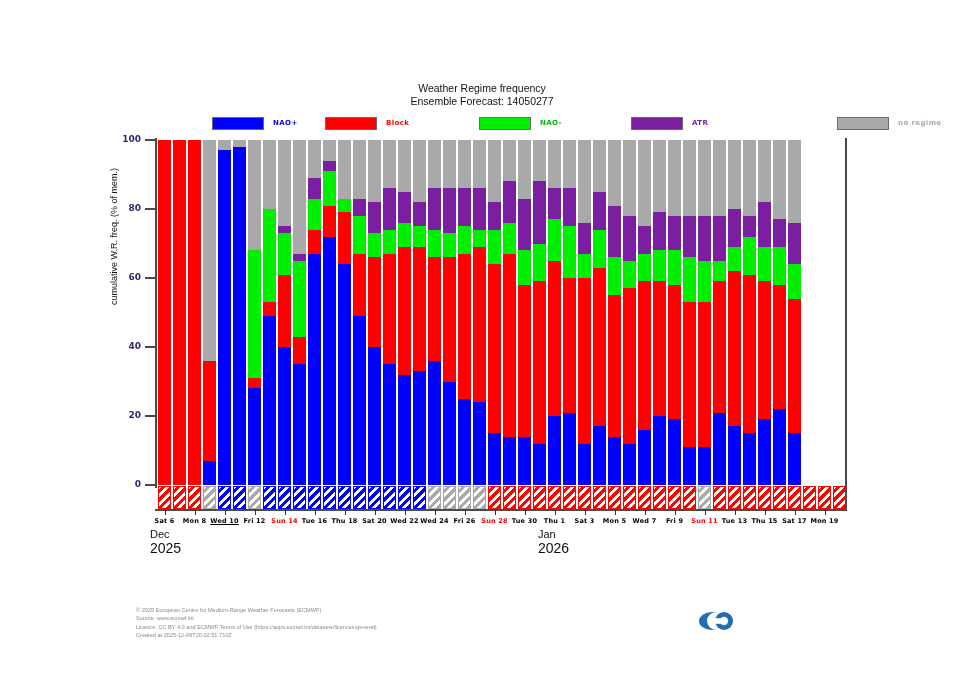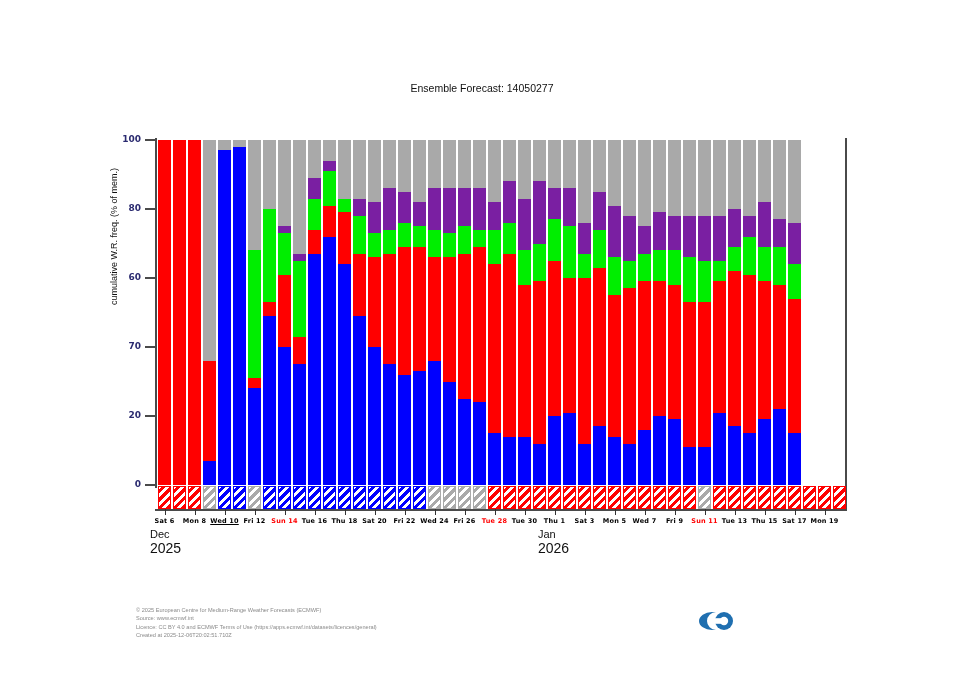--- a/index.html
+++ b/index.html
@@ -96,35 +96,58 @@
     color:#1f6fb0;letter-spacing:-0.5px;font-family:"Liberation Sans", sans-serif;
   }
 </style>
 </head>
 <body>
 
 <div class="page">
 
 
   <div class="sub-title">
+    <div>Weather Regime frequency</div>
     <div>Ensemble Forecast: 14050277</div>
   </div>
 
+  <div class="legend" id="legend">
+      <div class="legend-item" style="left: 55px;">
+        <div class="legend-swatch" style="background: rgb(0, 0, 255);"></div>
+        <div class="legend-label" style="color: rgb(0, 0, 255);">NAO+</div>
+      </div>
+      <div class="legend-item" style="left: 168px;">
+        <div class="legend-swatch" style="background: rgb(255, 0, 0);"></div>
+        <div class="legend-label" style="color: rgb(255, 0, 0);">Block</div>
+      </div>
+      <div class="legend-item" style="left: 322px;">
+        <div class="legend-swatch" style="background: rgb(0, 238, 0);"></div>
+        <div class="legend-label" style="color: rgb(0, 187, 0);">NAO-</div>
+      </div>
+      <div class="legend-item" style="left: 474px;">
+        <div class="legend-swatch" style="background: rgb(122, 31, 162);"></div>
+        <div class="legend-label" style="color: rgb(122, 31, 162);">ATR</div>
+      </div>
+      <div class="legend-item" style="left: 680px;">
+        <div class="legend-swatch" style="background: rgb(169, 169, 169);"></div>
+        <div class="legend-label" style="color: rgb(169, 169, 169);">no regime</div>
+      </div>
+    </div>
 
   <div class="plot-wrap">
     <div class="axis-line-y"></div>
     <div class="axis-line-x"></div>
     <div class="axis-right"></div>
     <div id="yaxis">
         <div class="ytick" style="top: 484px;"></div>
         <div class="ylabel-txt" style="top: 479px; left: 107px;">0</div>
         <div class="ytick" style="top: 415px;"></div>
         <div class="ylabel-txt" style="top: 410px; left: 107px;">20</div>
         <div class="ytick" style="top: 346px;"></div>
-        <div class="ylabel-txt" style="top: 341px; left: 107px;">70</div>
+        <div class="ylabel-txt" style="top: 341px; left: 107px;">40</div>
         <div class="ytick" style="top: 277px;"></div>
         <div class="ylabel-txt" style="top: 272px; left: 107px;">60</div>
         <div class="ytick" style="top: 208px;"></div>
         <div class="ylabel-txt" style="top: 203px; left: 107px;">80</div>
         <div class="ytick" style="top: 139px;"></div>
         <div class="ylabel-txt" style="top: 134px; left: 107px;">100</div>
       </div>
     <div class="plot-area" id="plot">
       <div class="ytitle">cumulative W.R. freq. (% of mem.)</div>
     <div class="bar" style="left: 1.1px; width: 12.8px; height: 345px;">
@@ -468,27 +491,27 @@
         <div class="xtick-lab" style="left: 97.5px; color: rgb(0, 0, 0);">Fri 12</div>
         <div class="xtick-mark" style="left: 127.5px;"></div>
         <div class="xtick-lab" style="left: 127.5px; color: rgb(255, 0, 0);">Sun 14</div>
         <div class="xtick-mark" style="left: 157.5px;"></div>
         <div class="xtick-lab" style="left: 157.5px; color: rgb(0, 0, 0);">Tue 16</div>
         <div class="xtick-mark" style="left: 187.5px;"></div>
         <div class="xtick-lab" style="left: 187.5px; color: rgb(0, 0, 0);">Thu 18</div>
         <div class="xtick-mark" style="left: 217.5px;"></div>
         <div class="xtick-lab" style="left: 217.5px; color: rgb(0, 0, 0);">Sat 20</div>
         <div class="xtick-mark" style="left: 247.5px;"></div>
-        <div class="xtick-lab" style="left: 247.5px; color: rgb(0, 0, 0);">Fri 22</div>
+        <div class="xtick-lab" style="left: 247.5px; color: rgb(0, 0, 0);">Wed 22</div>
         <div class="xtick-mark" style="left: 277.5px;"></div>
         <div class="xtick-lab" style="left: 277.5px; color: rgb(0, 0, 0);">Wed 24</div>
         <div class="xtick-mark" style="left: 307.5px;"></div>
         <div class="xtick-lab" style="left: 307.5px; color: rgb(0, 0, 0);">Fri 26</div>
         <div class="xtick-mark" style="left: 337.5px;"></div>
-        <div class="xtick-lab" style="left: 337.5px; color: rgb(255, 0, 0);">Tue 28</div>
+        <div class="xtick-lab" style="left: 337.5px; color: rgb(255, 0, 0);">Sun 28</div>
         <div class="xtick-mark" style="left: 367.5px;"></div>
         <div class="xtick-lab" style="left: 367.5px; color: rgb(0, 0, 0);">Tue 30</div>
         <div class="xtick-mark" style="left: 397.5px;"></div>
         <div class="xtick-lab" style="left: 397.5px; color: rgb(0, 0, 0);">Thu 1</div>
         <div class="xtick-mark" style="left: 427.5px;"></div>
         <div class="xtick-lab" style="left: 427.5px; color: rgb(0, 0, 0);">Sat 3</div>
         <div class="xtick-mark" style="left: 457.5px;"></div>
         <div class="xtick-lab" style="left: 457.5px; color: rgb(0, 0, 0);">Mon 5</div>
         <div class="xtick-mark" style="left: 487.5px;"></div>
         <div class="xtick-lab" style="left: 487.5px; color: rgb(0, 0, 0);">Wed 7</div>

